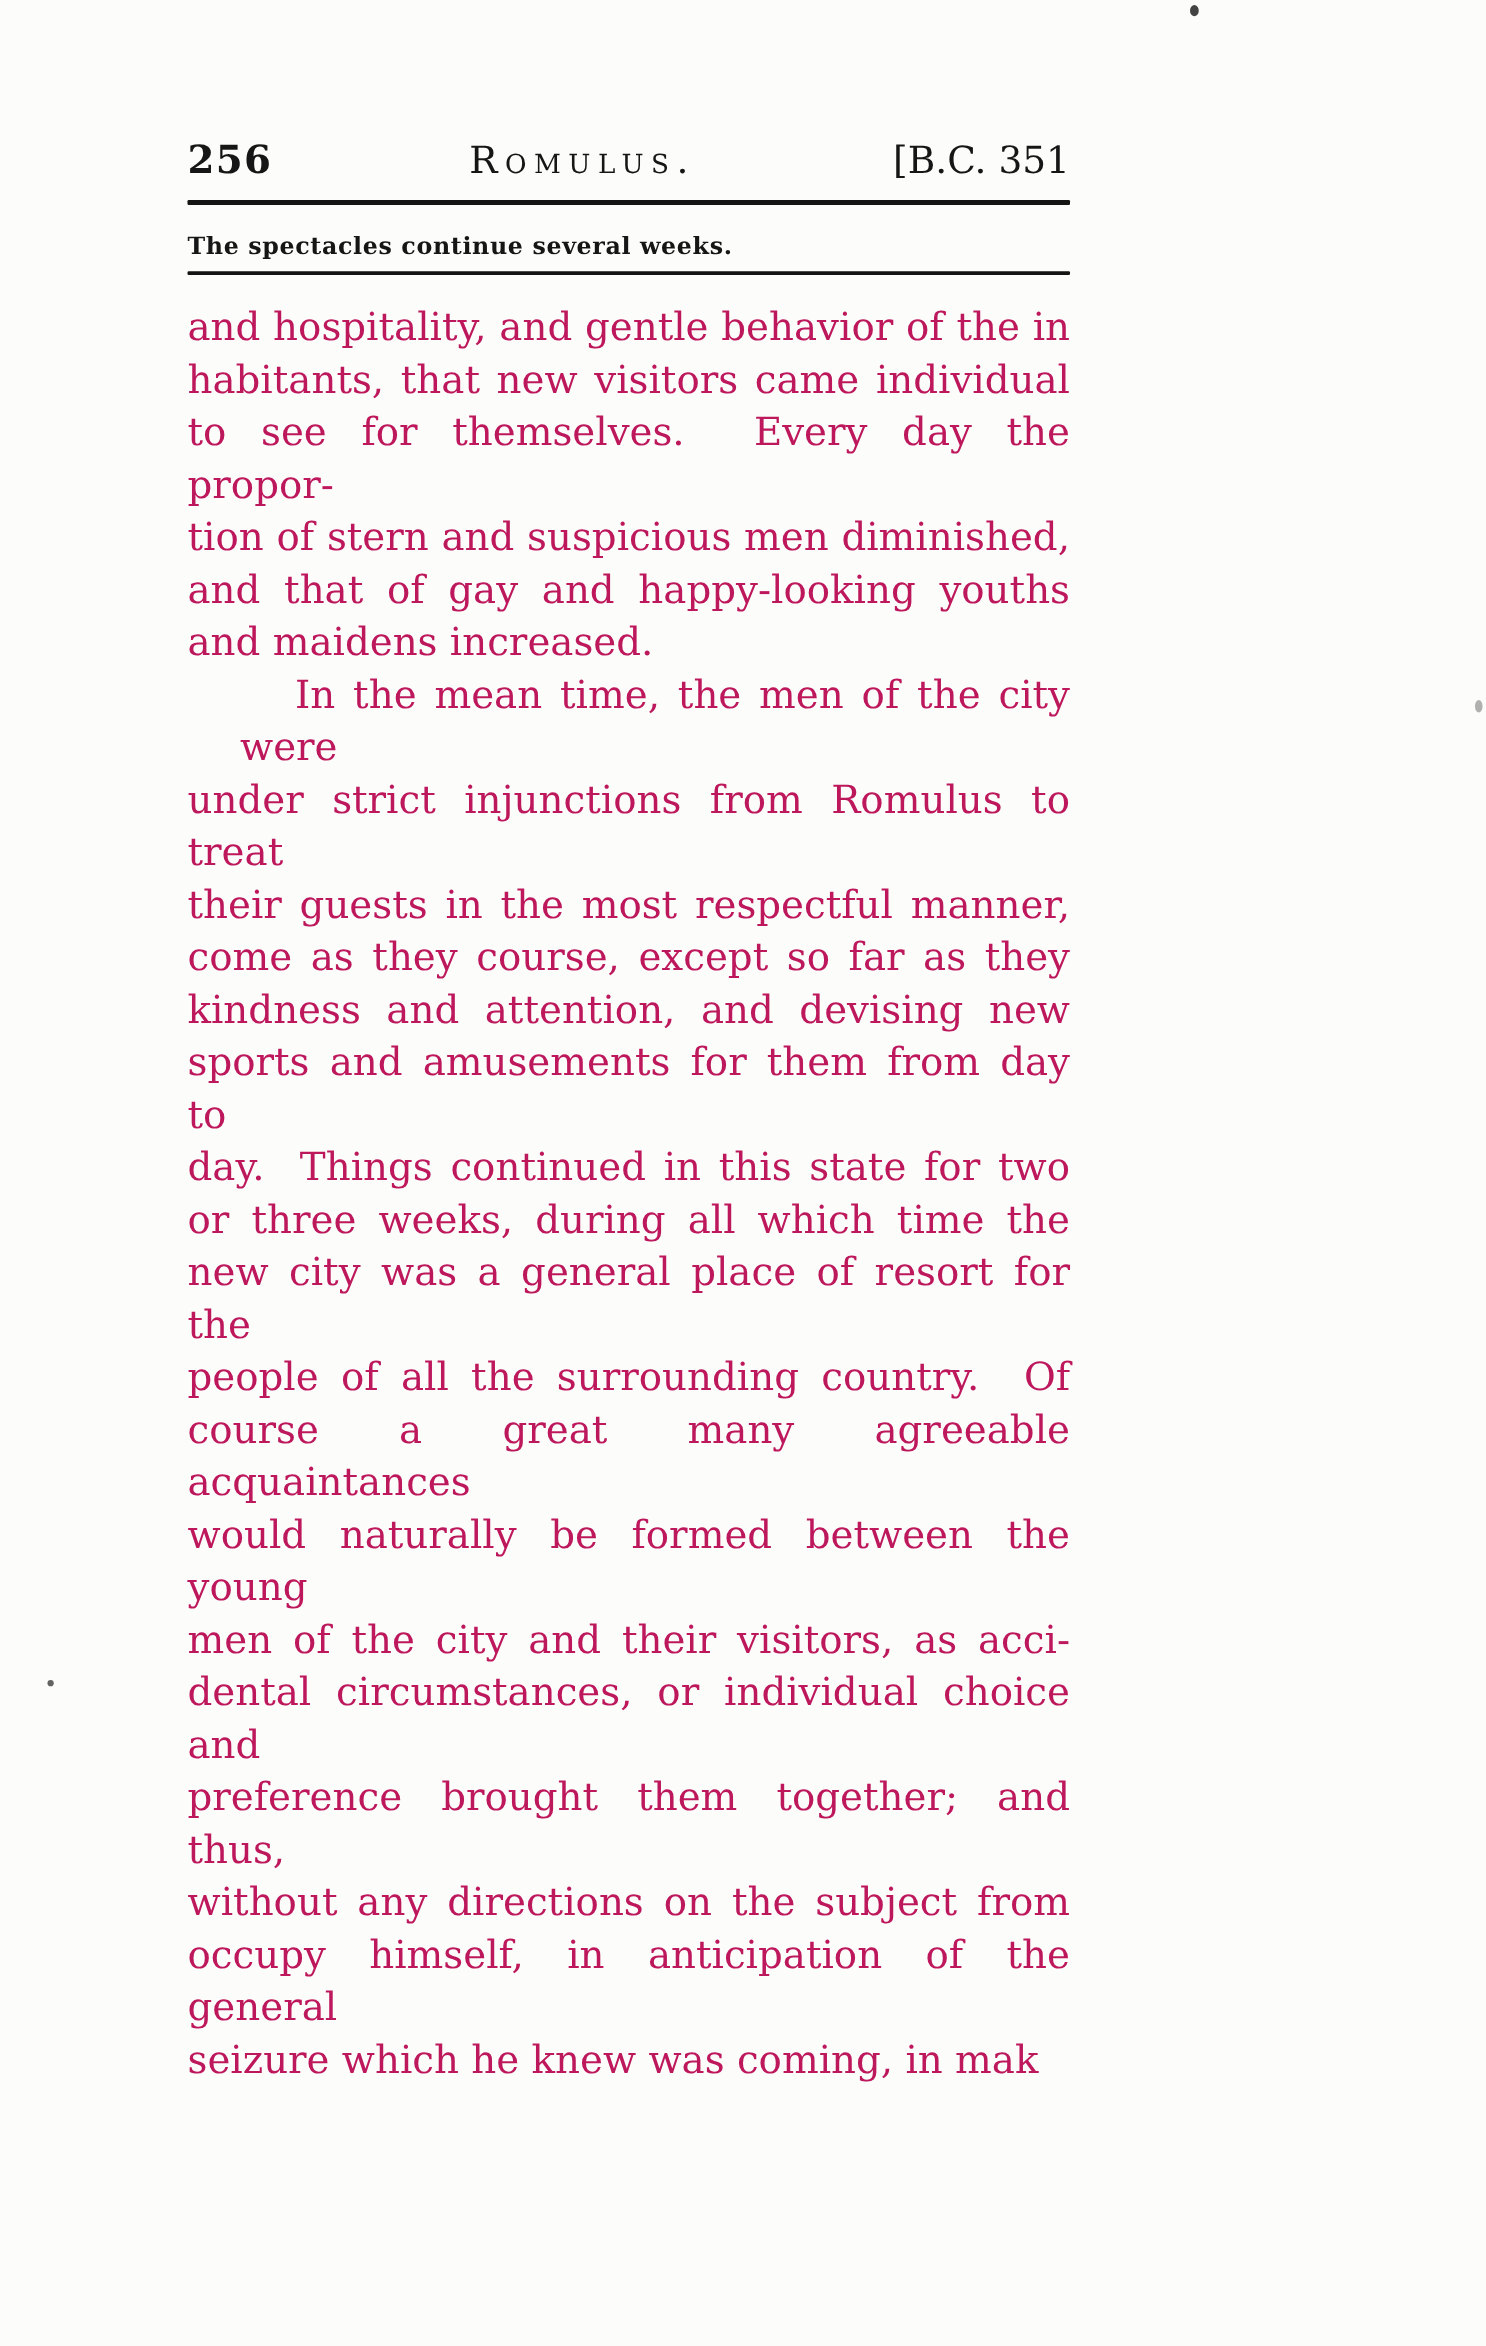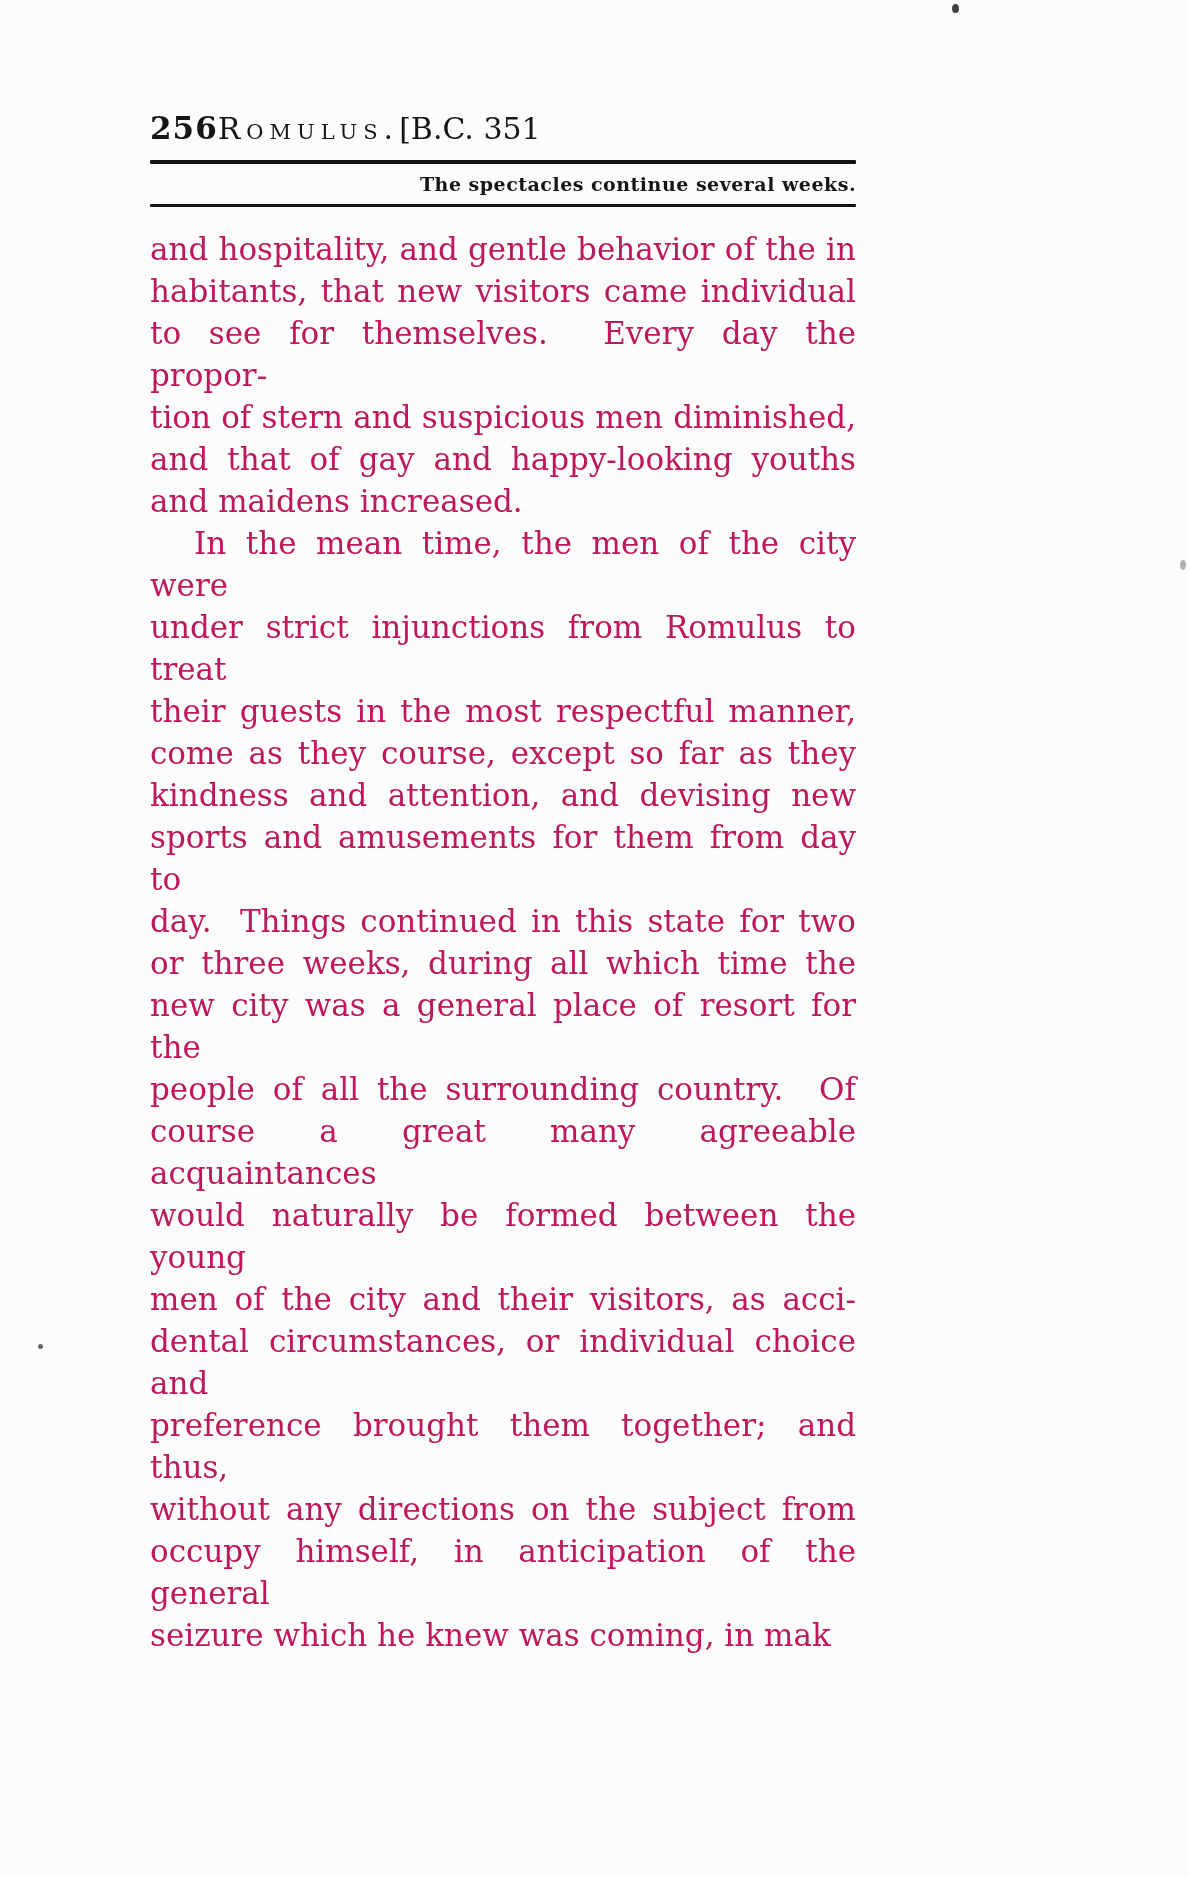--- a/index.html
+++ b/index.html
@@ -18,20 +18,21 @@
     overflow: hidden;
   }
   .content {
     position: absolute;
     left: 150px;
     top: 110px;
     width: 706px;
   }
   .header-row {
     display: flex;
+    justify-content: space-between;
     align-items: baseline;
   }
   .page-number {
     font-size: 31px;
     font-weight: 700;
     letter-spacing: 1px;
   }
   .header-title {
     font-size: 30px;
     font-variant-caps: small-caps;
@@ -42,24 +43,24 @@
     font-size: 30px;
     font-weight: 400;
   }
   .rule-thick {
     height: 4px;
     background: #141414;
     margin-top: 14px;
     border-radius: 1px;
   }
   .running-head {
-    text-align: right;
+    text-align: left;
     font-size: 19px;
     font-weight: 700;
-    margin-top: 9px;
+    margin-top: 22px;
     letter-spacing: 0.5px;
   }
   .rule-thin {
     height: 3px;
     background: #141414;
     margin-top: 9px;
     border-radius: 1px;
   }
   .body-text {
     margin-top: 21px;
@@ -72,20 +73,21 @@
     text-align: justify;
     text-align-last: justify;
     white-space: pre-wrap;
   }
   .line.last {
     text-align: justify;
     text-align-last: left;
   }
   .line.first-indent {
     text-indent: 44px;
+    margin-left: 42px;
   }
   .speck {
     position: absolute;
     background: #222;
     border-radius: 50%;
     opacity: 0.85;
   }
   .speck.s1 { left: 952px; top: 4px; width: 7px; height: 9px; }
   .speck.s2 { left: 1180px; top: 560px; width: 6px; height: 10px; opacity: 0.35; }
   .speck.s3 { left: 38px; top: 1344px; width: 5px; height: 5px; opacity: 0.7; }

